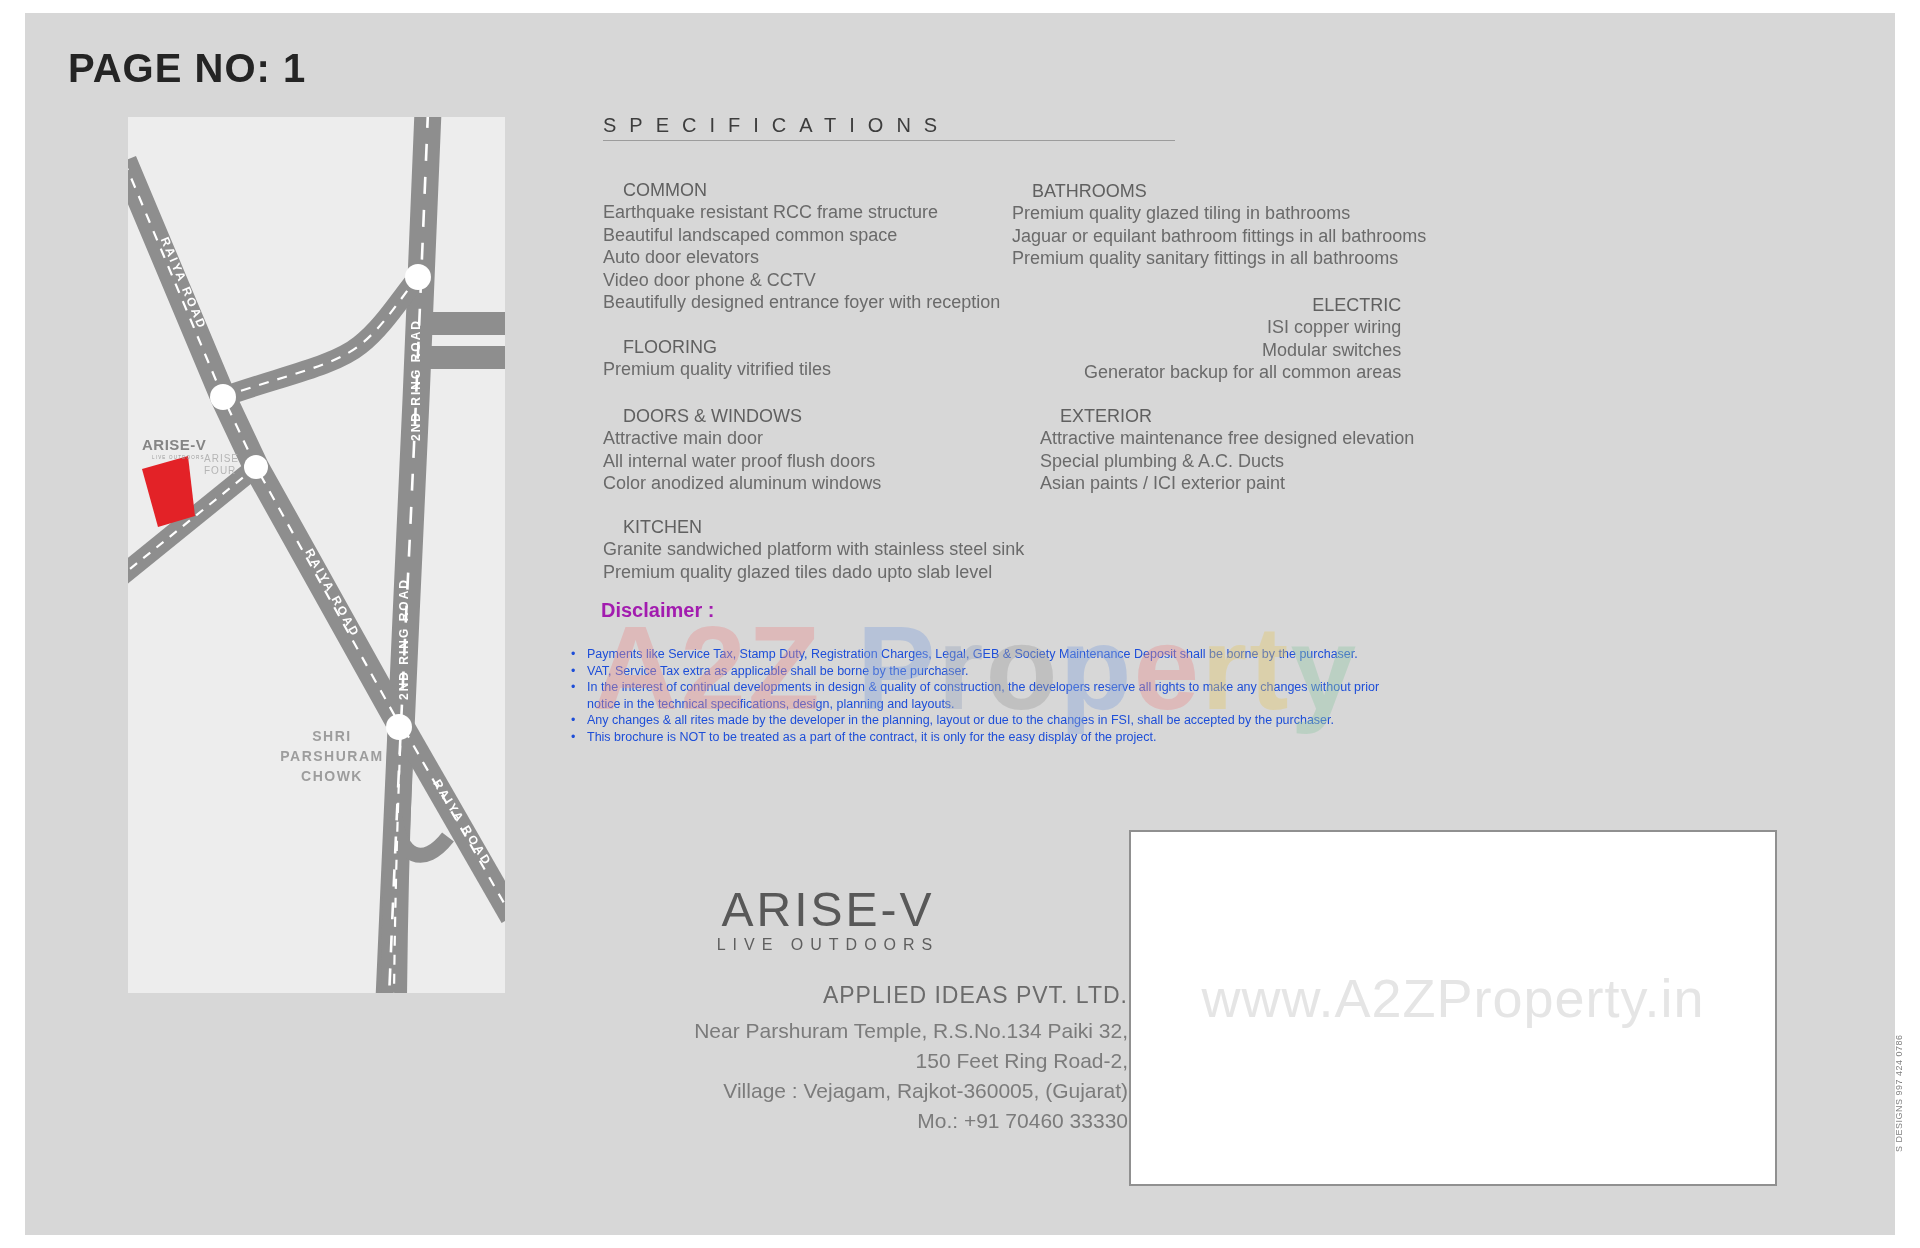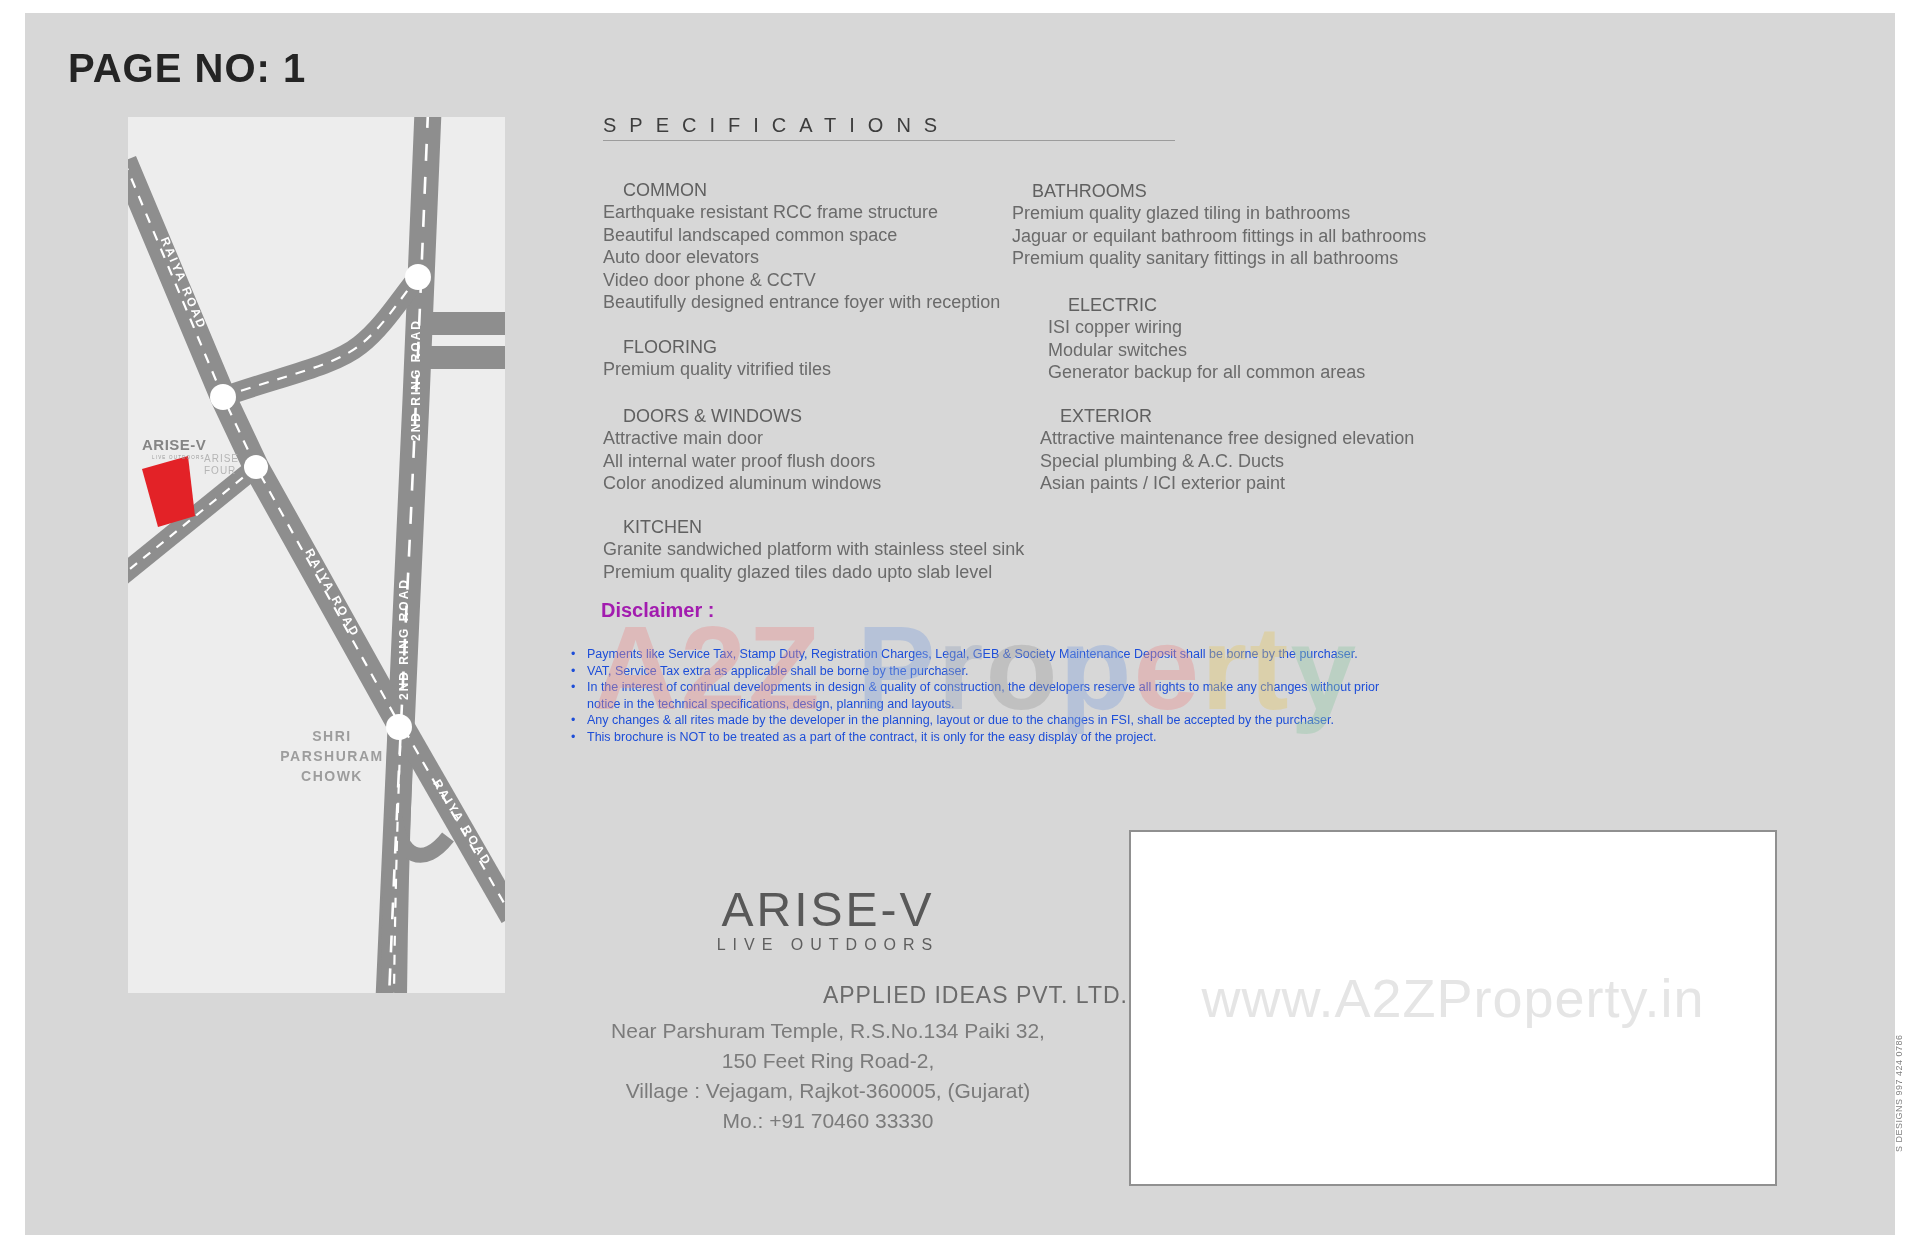--- a/index.html
+++ b/index.html
@@ -31,21 +31,21 @@
   .wm-center { position:absolute; left:593px; top:604px; font-size:118px; font-weight:bold;
                letter-spacing:2px; opacity:0.40; white-space:pre; z-index:5;
                pointer-events:none; line-height:1.1; }
 
   .brand-name { position:absolute; left:528px; top:882px; width:600px; text-align:center;
                 font-size:48px; letter-spacing:3px; color:#585858; }
   .brand-tagline { position:absolute; left:528px; top:936px; width:600px; text-align:center;
                    font-size:16px; letter-spacing:7px; color:#5f5f5f; }
   .company-name { position:absolute; left:528px; top:982px; width:600px; text-align:right;
                   font-size:23px; letter-spacing:1px; color:#6b6b6b; }
-  .company-address { position:absolute; left:528px; top:1016px; width:600px; text-align:center;
+  .company-address { position:absolute; left:528px; top:1016px; width:600px; text-align:right;
                      font-size:21px; line-height:30px; color:#7b7b7b; }
 
   .photo-box { position:absolute; left:1129px; top:830px; width:648px; height:356px;
                background:#ffffff; border:2px solid #909090; }
   .box-watermark { position:absolute; left:0; top:0; width:100%; height:100%; display:flex;
                    align-items:center; justify-content:center; font-size:54px; color:#e5e5e5;
                    letter-spacing:1px; padding-bottom:20px; }
 
   .side-credit { position:absolute; left:1894px; top:1152px; transform:rotate(-90deg);
                  transform-origin:0 0; font-size:9px; color:#808080; letter-spacing:0.5px;
@@ -142,21 +142,21 @@
     <div class="sec-i">Color anodized aluminum windows</div>
   </div>
 
   <div class="sec" style="left:1012px; top:180px;">
     <div class="sec-h">BATHROOMS</div>
     <div class="sec-i">Premium quality glazed tiling in bathrooms</div>
     <div class="sec-i">Jaguar or equilant bathroom fittings in all bathrooms</div>
     <div class="sec-i">Premium quality sanitary fittings in all bathrooms</div>
   </div>
 
-  <div class="sec" style="left:1048px; top:294px;">
+  <div class="sec" style="left:1084px; top:294px;text-align:right;">
     <div class="sec-h">ELECTRIC</div>
     <div class="sec-i">ISI copper wiring</div>
     <div class="sec-i">Modular switches</div>
     <div class="sec-i">Generator backup for all common areas</div>
   </div>
 
   <div class="sec" style="left:1040px; top:405px;">
     <div class="sec-h">EXTERIOR</div>
     <div class="sec-i">Attractive maintenance free designed elevation</div>
     <div class="sec-i">Special plumbing &amp; A.C. Ducts</div>

